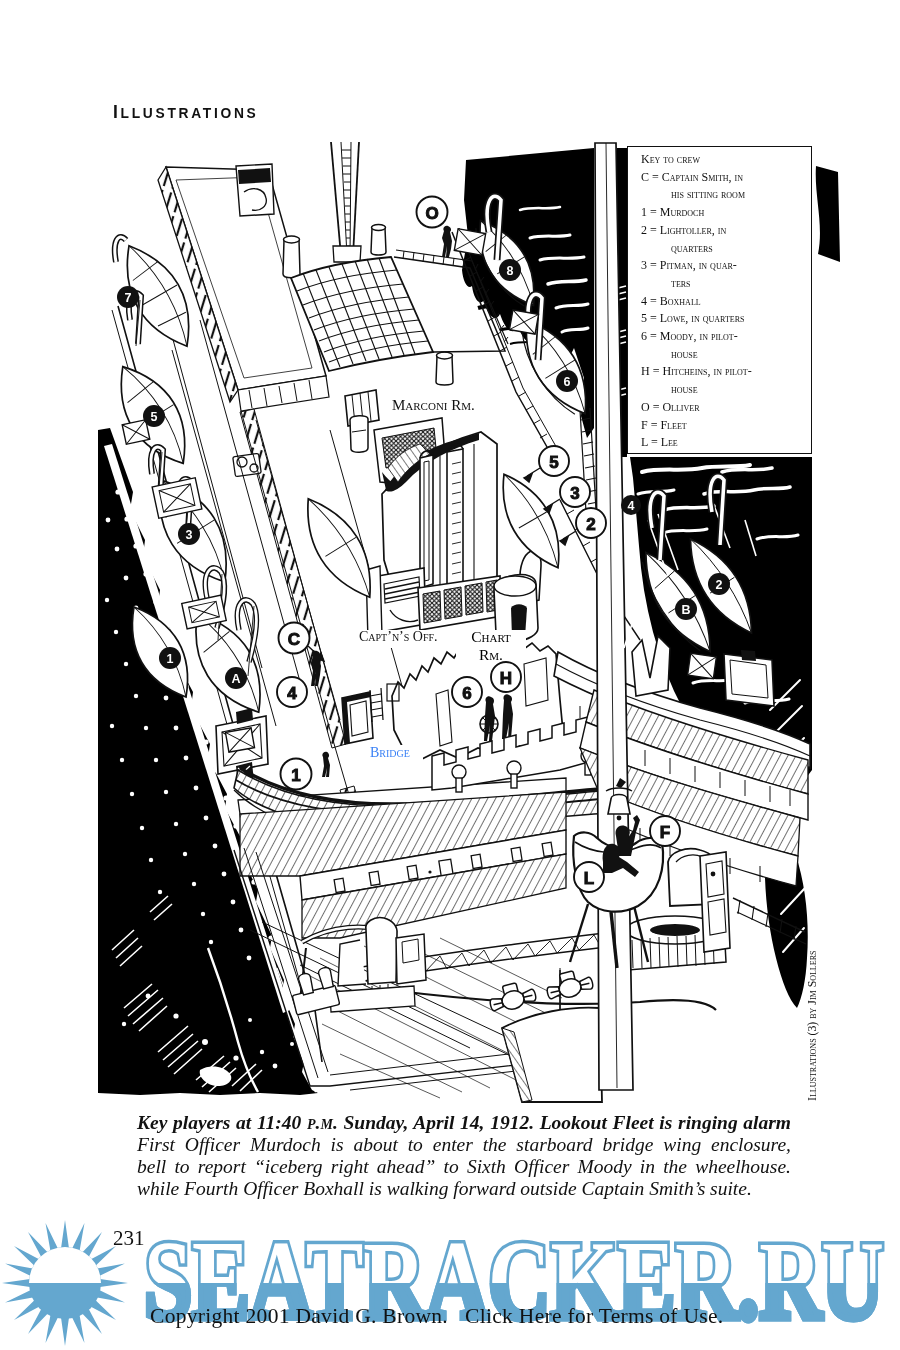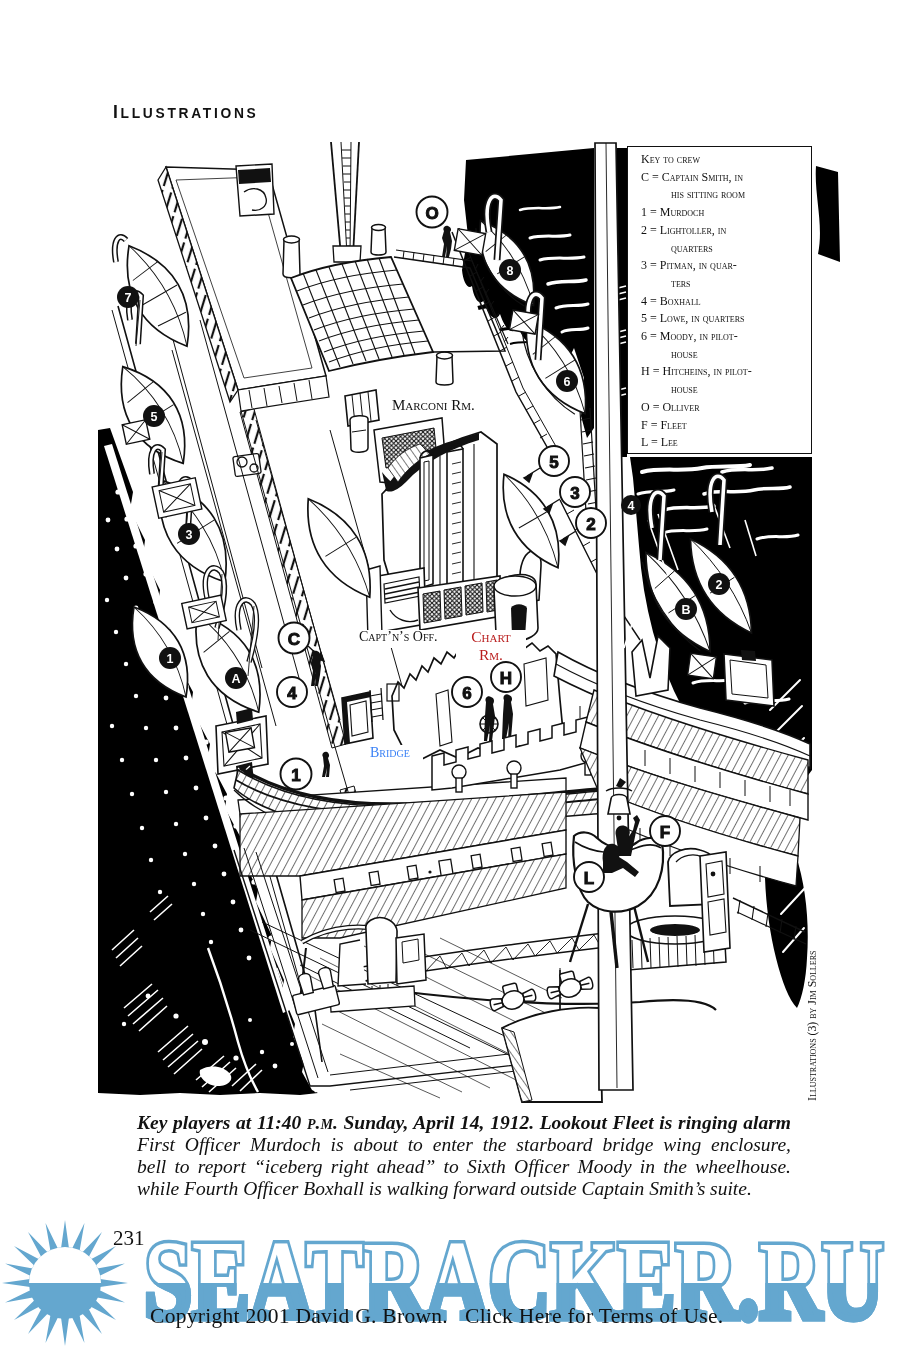--- a/index.html
+++ b/index.html
@@ -991,21 +991,21 @@
 <span style="margin-left:30px;">house</span><br>
 O = Olliver<br>
 F = Fleet<br>
 L = Lee
 </div>
 
 <div class="abs sc" style="left:392px;top:397px;font-size:15px;color:#111;">Marconi Rm.</div>
 
 <div class="abs sc" style="left:359px;top:629px;font-size:14px;color:#111;">Capt’n’s Off.</div>
 
-<div class="abs sc" style="left:459px;top:628px;width:64px;text-align:center;font-size:15.5px;line-height:18px;color:#b91c1c;">Chart Rm.</div>
+<div class="abs sc" style="left:459px;top:628px;width:64px;text-align:center;font-size:15.5px;line-height:18px;color:#000000;">Chart Rm.</div>
 
 <div class="abs sc" style="left:370px;top:745px;font-size:14px;color:#3b82f6;">Bridge</div>
 
 <div class="abs sc" style="left:805px;top:1101px;font-size:11.8px;color:#111;transform:rotate(-90deg);transform-origin:left top;white-space:nowrap;">Illustrations (3) by Jim Sollers</div>
 
 <div class="abs" style="left:137px;top:1112px;width:654px;font-size:19.5px;line-height:22px;font-style:italic;color:#111;">
 <div style="text-align:justify;text-align-last:justify;font-weight:bold;">Key players at 11:40 <span class="sc" style="font-style:italic;">p.m.</span> Sunday, April 14, 1912. Lookout Fleet is ringing alarm</div>
 <div style="text-align:justify;text-align-last:justify;">First Officer Murdoch is about to enter the starboard bridge wing enclosure,</div>
 <div style="text-align:justify;text-align-last:justify;">bell to report “iceberg right ahead” to Sixth Officer Moody in the wheelhouse.</div>
 <div>while Fourth Officer Boxhall is walking forward outside Captain Smith’s suite.</div>

